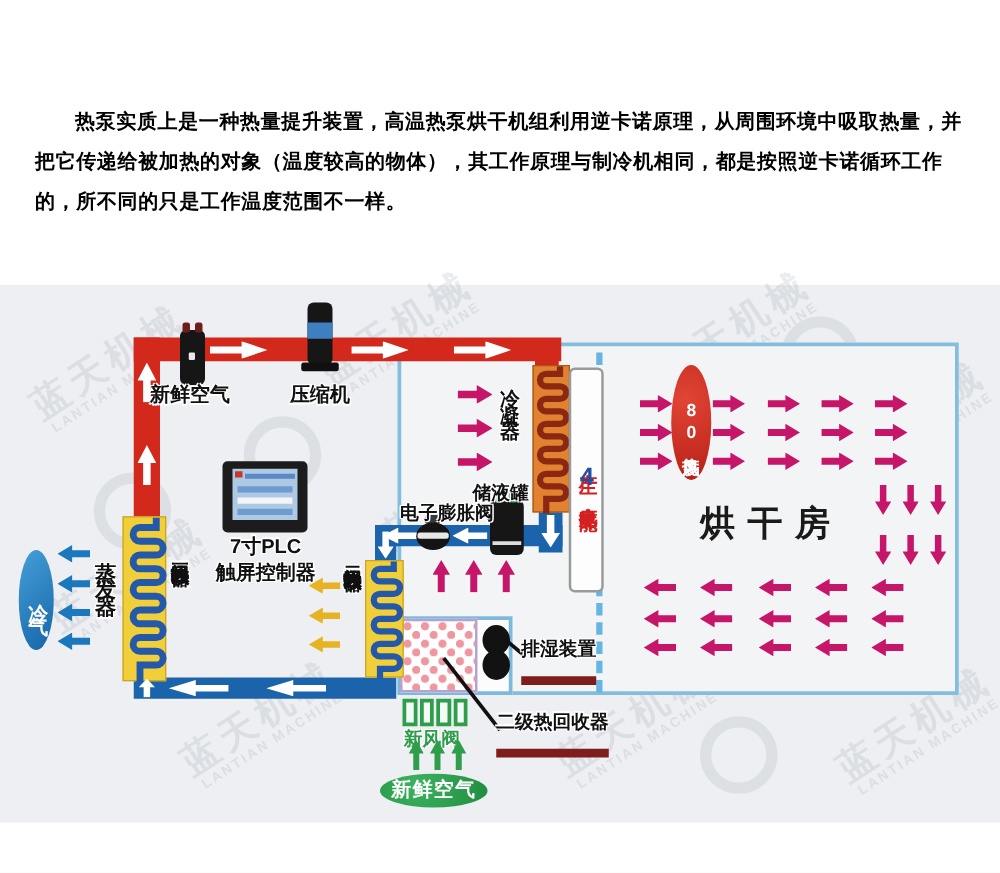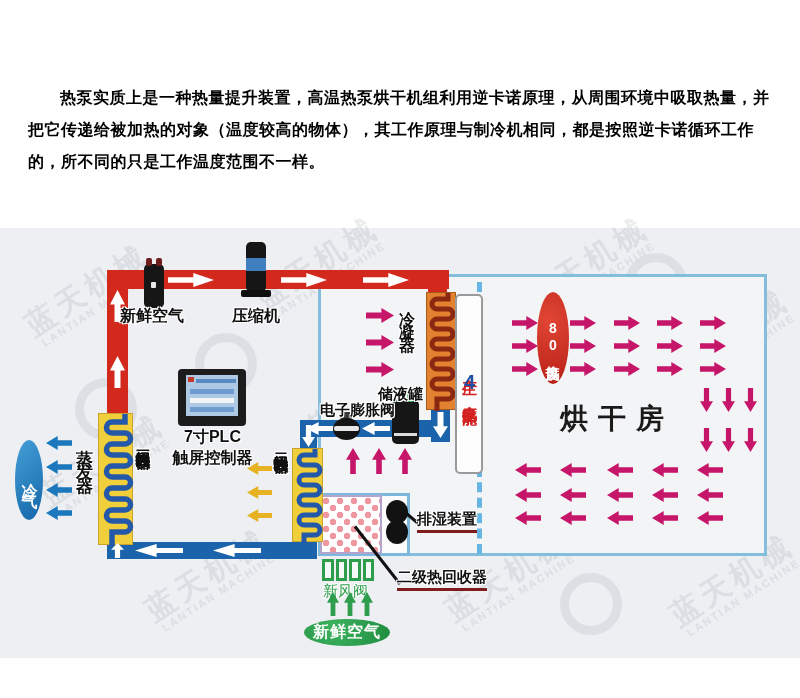--- a/index.html
+++ b/index.html
@@ -42,21 +42,21 @@
   .ar-r{clip-path:polygon(0 30%,55% 30%,55% 0,100% 50%,55% 100%,55% 70%,0 70%);}
   .ar-l{clip-path:polygon(100% 30%,45% 30%,45% 0,0 50%,45% 100%,45% 70%,100% 70%);}
   .ar-u{clip-path:polygon(30% 100%,30% 45%,0 45%,50% 0,100% 45%,70% 45%,70% 100%);}
   .ar-d{clip-path:polygon(30% 0,30% 55%,0 55%,50% 100%,100% 55%,70% 55%,70% 0);}
   .m{background:#c5166a;} .w{background:#ffffff;} .b{background:#1b78bd;}
   .y{background:#e7b322;} .g{background:#2f9e4c;}
   
   .lbl{position:absolute;font-weight:bold;color:#101010;font-size:15px;white-space:nowrap;
        text-shadow:-1px -1px 0 #fff,1px -1px 0 #fff,-1px 1px 0 #fff,1px 1px 0 #fff;}
   .vt{writing-mode:vertical-rl;text-orientation:upright;}
-  .ul{border-bottom:3px solid #7f1d1d;padding-bottom:1px;}
+  .ul{border-bottom:7px solid #7f1d1d;padding-bottom:12px;}
   .ptr{position:absolute;height:3px;background:#111;transform-origin:left center;}
   .bigroom{position:absolute;left:560px;top:172px;font-size:28px;font-weight:bold;color:#1a1a1a;
            letter-spacing:10px;}
   
   .oval{position:absolute;border-radius:50%;display:flex;align-items:center;justify-content:center;}
   .oval-cold{background:linear-gradient(135deg,#45a0d8,#1565a8);}
   .oval-hot{background:radial-gradient(circle at 35% 30%,#e04535,#b81f14);}
   .oval-green{background:radial-gradient(circle at 35% 30%,#3cb25e,#1f8c3f);}
   .oval span{color:#fff;font-weight:bold;}
   
@@ -71,21 +71,21 @@
   .pinkbox{position:absolute;left:320px;top:267px;width:62px;height:59px;background:#fff;
     border:2px solid #b5a3cf;box-sizing:border-box;
     background-image:radial-gradient(circle at 4px 4px,#ee97a0 3px,transparent 3.6px),
                      radial-gradient(circle at 11px 11px,#ee97a0 3px,transparent 3.6px);
     background-size:14px 14px;}
   .fanbox{position:absolute;left:318px;top:265px;width:92px;height:63px;background:#fcfcfc;
           border:3px solid #7db9dc;box-sizing:border-box;}
   .valvegrid{position:absolute;left:322px;top:331px;width:52px;height:22px;display:grid;
              grid-template-columns:repeat(4,1fr);gap:2px;}
   .valvegrid i{border:3px solid #2f9e4c;background:#f6faf6;}
-  .greenlbl{position:absolute;color:#2f9e4c;font-weight:normal;font-size:15px;
+  .greenlbl{position:absolute;color:#2f9e4c;font-weight:bold;font-size:15px;
             text-shadow:-1px -1px 0 #fff,1px -1px 0 #fff,-1px 1px 0 #fff,1px 1px 0 #fff;}
 </style>
 </head>
 <body>
 
 <div class="page">
 
   <div class="para">热泵实质上是一种热量提升装置，高温热泵烘干机组利用逆卡诺原理，从周围环境中吸取热量，并把它传递给被加热的对象（温度较高的物体），其工作原理与制冷机相同，都是按照逆卡诺循环工作的，所不同的只是工作温度范围不一样。</div>
 
   <div class="diagram">

